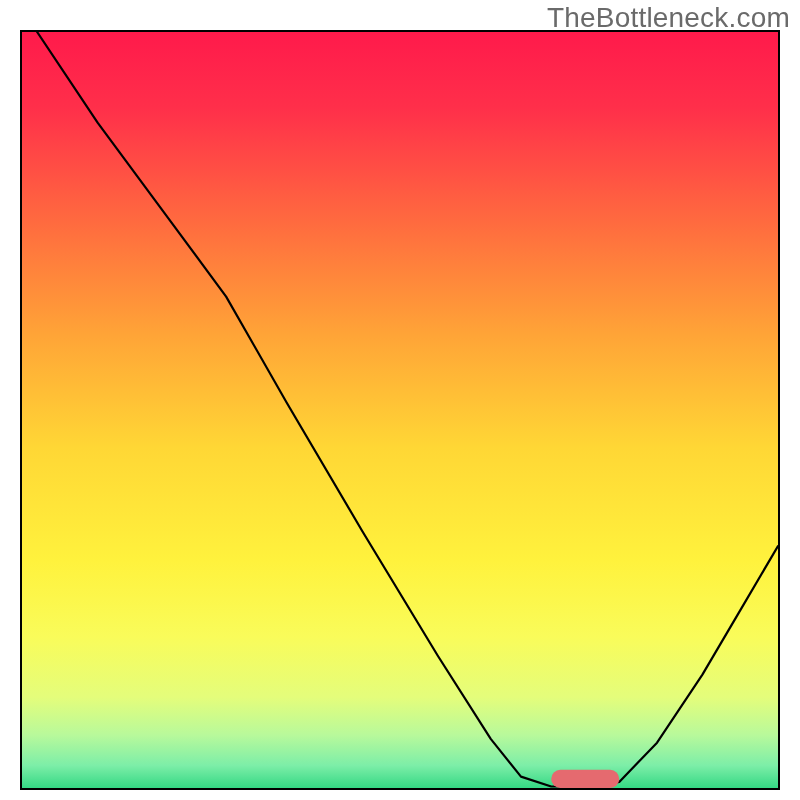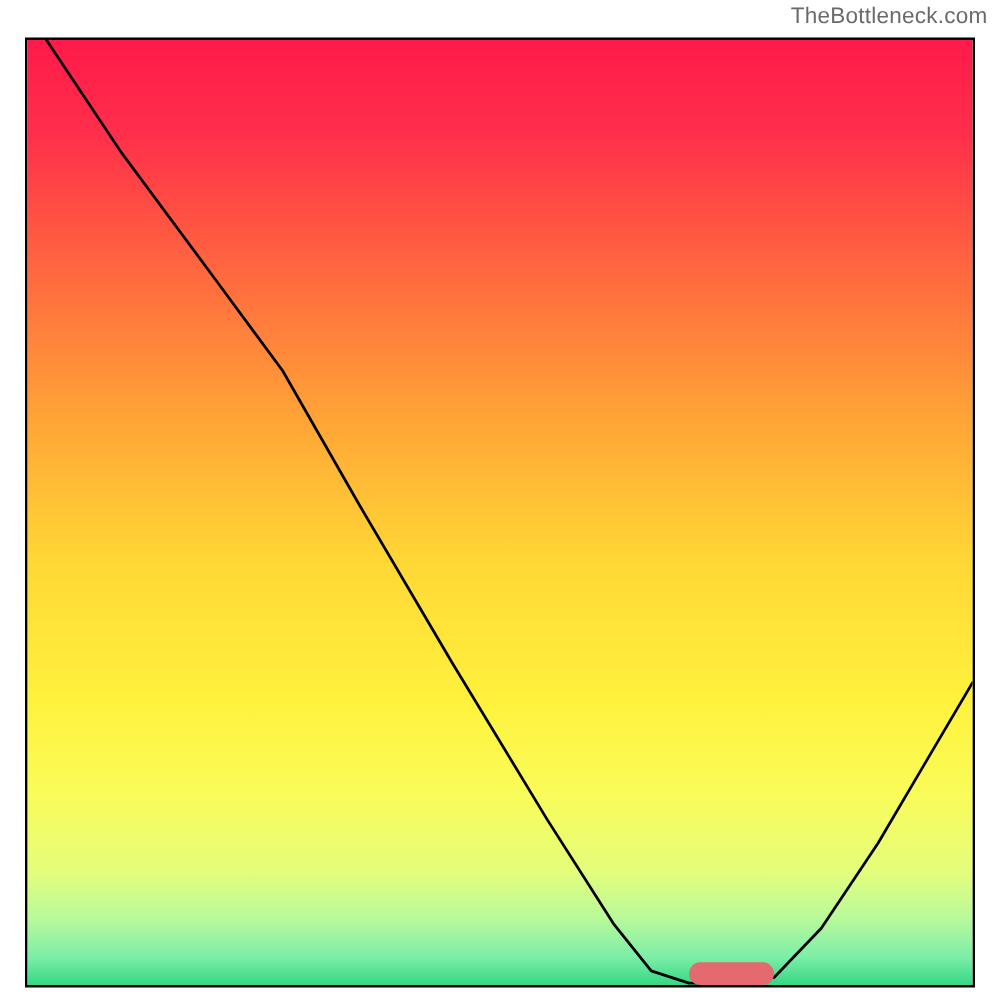--- a/index.html
+++ b/index.html
@@ -8,21 +8,21 @@
     width: 800px;
     height: 800px;
     background: #ffffff;
     font-family: Arial, Helvetica, sans-serif;
     overflow: hidden;
   }
   .watermark {
     position: absolute;
     top: 2px;
     right: 10px;
-    font-size: 18px;
+    font-size: 28px;
     font-weight: 500;
     color: #6a6a6a;
     letter-spacing: 0.2px;
   }
   .chart-frame {
     position: absolute;
     top: 30px;
     left: 20px;
     width: 760px;
     height: 760px;

